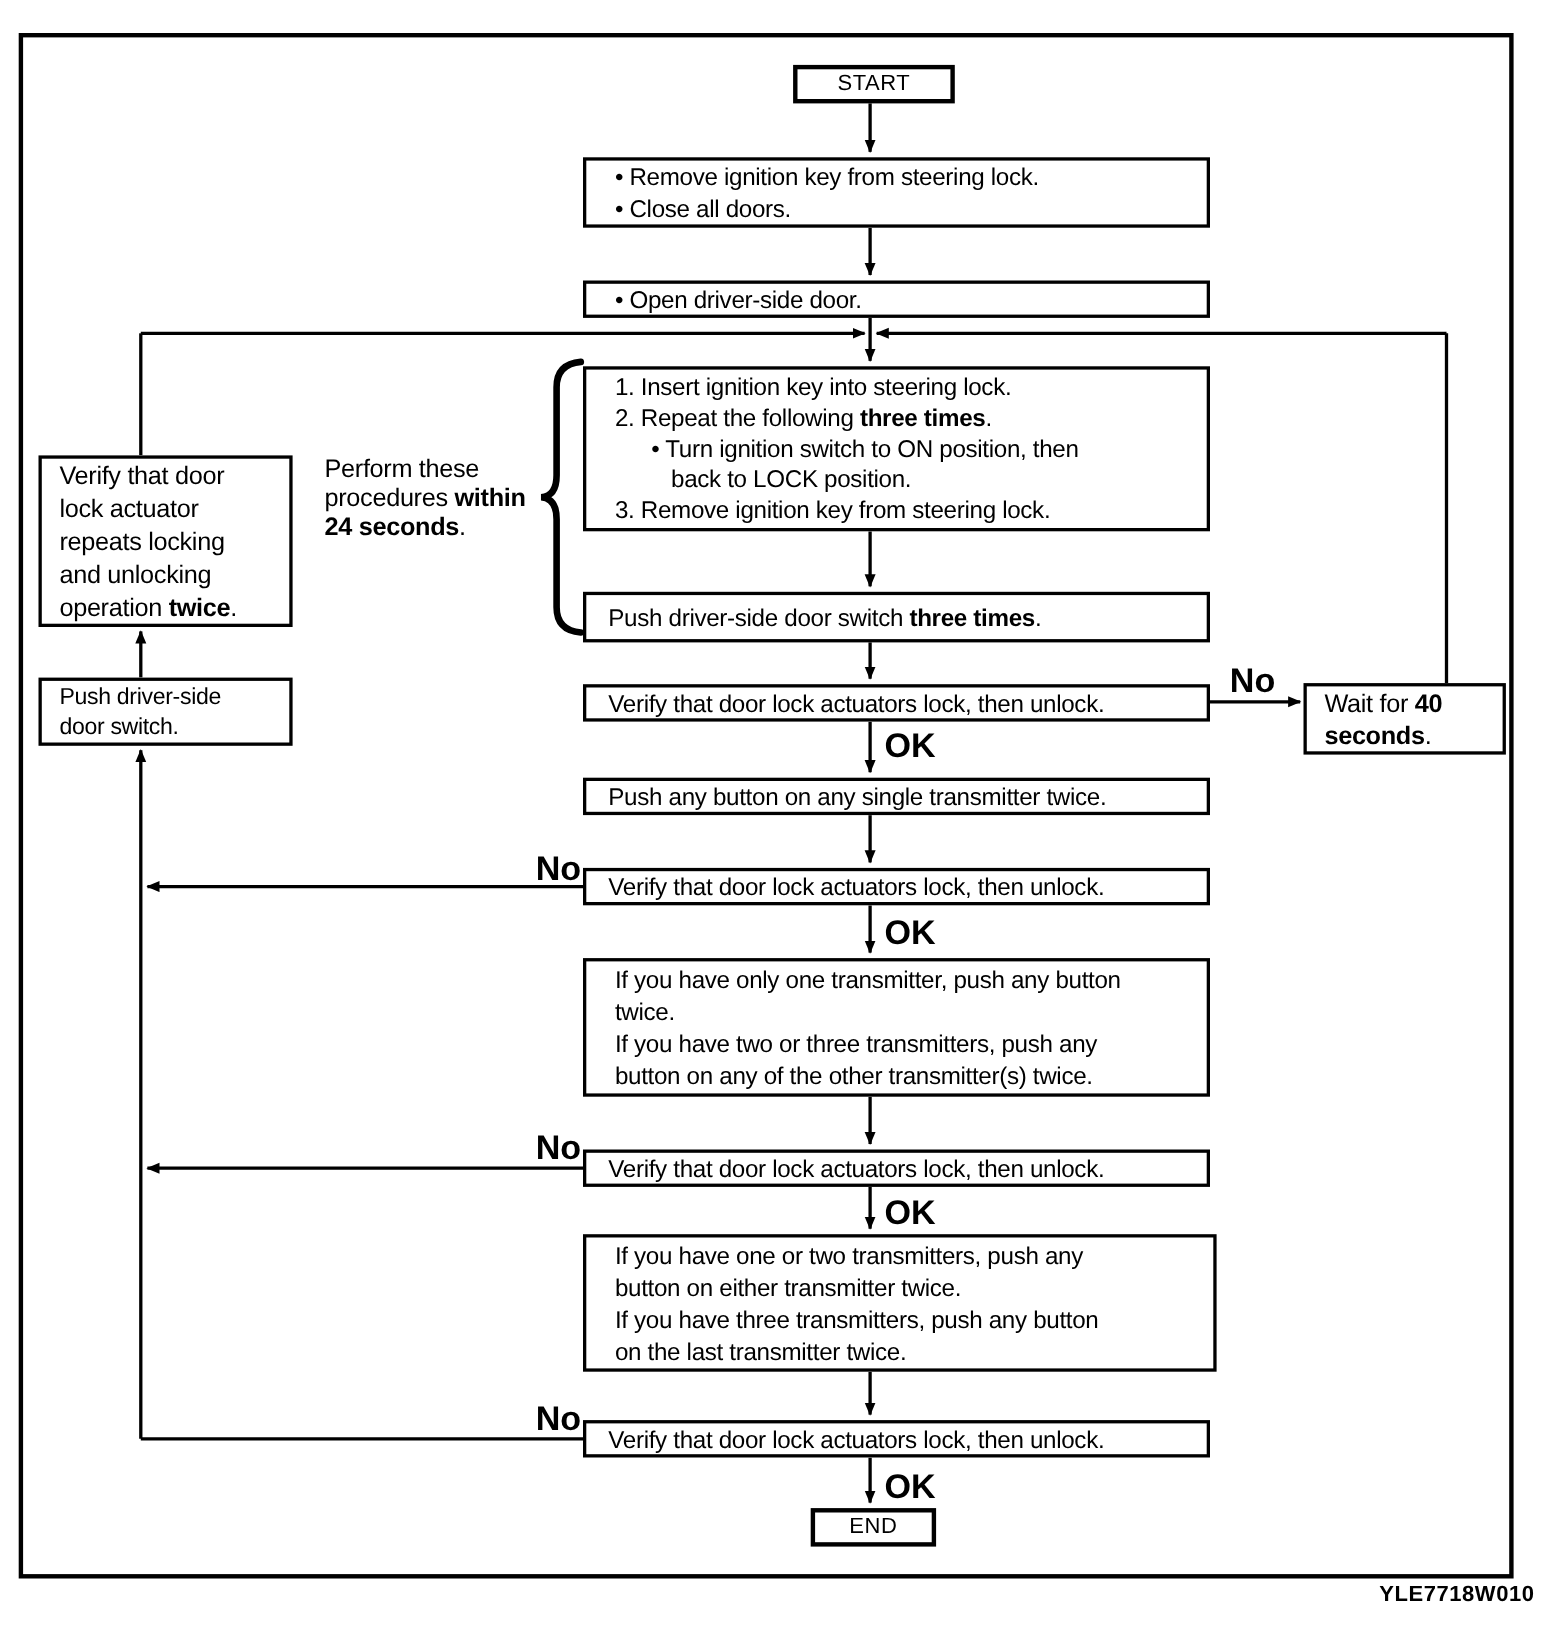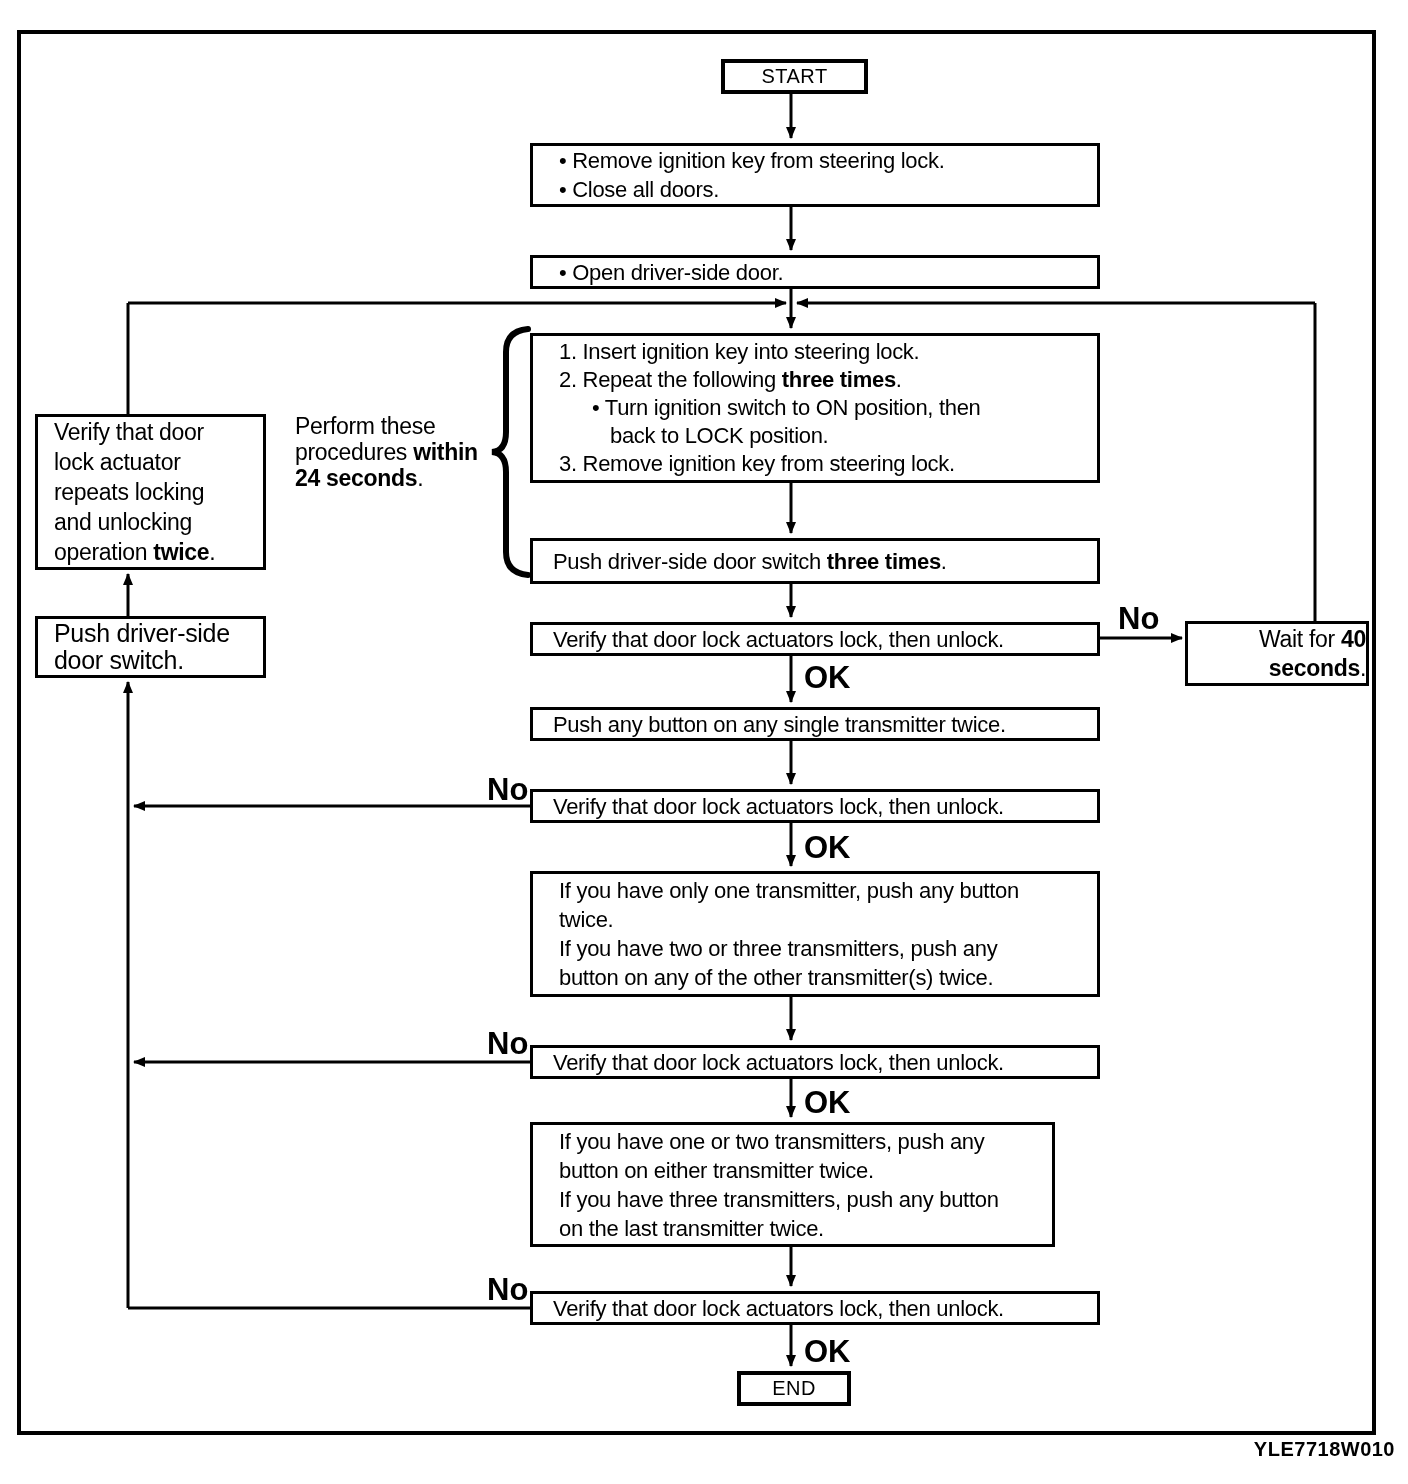--- a/index.html
+++ b/index.html
@@ -128,45 +128,45 @@
       <div class="ln"><span>If you have only one transmitter, push any button</span></div>
       <div class="ln"><span>twice.</span></div>
       <div class="ln"><span>If you have two or three transmitters, push any</span></div>
       <div class="ln"><span>button on any of the other transmitter(s) twice.</span></div>
     </div>
 
   <div class="node pad20" style="left:530px; top:1045px; width:570px; height:34px;">
     <div class="ln">Verify that door lock actuators lock, then unlock.</div>
   </div>
 
-  <div class="node pad26" style="left:530px; top:1122px; width:525px; height:125px;">
+  <div class="node pad26" style="left:530px; top:1122px; width:576px; height:125px;">
       <div class="ln"><span>If you have one or two transmitters, push any</span></div>
       <div class="ln"><span>button on either transmitter twice.</span></div>
       <div class="ln"><span>If you have three transmitters, push any button</span></div>
       <div class="ln"><span>on the last transmitter twice.</span></div>
     </div>
 
   <div class="node pad20" style="left:530px; top:1291px; width:570px; height:34px;">
     <div class="ln">Verify that door lock actuators lock, then unlock.</div>
   </div>
 
   <div class="node pad16" style="left:35px; top:414px; width:231px; height:156px; line-height:30px; font-size:23px;">
       <div class="ln"><span>Verify that door</span></div>
       <div class="ln"><span>lock actuator</span></div>
       <div class="ln"><span>repeats locking</span></div>
       <div class="ln"><span>and unlocking</span></div>
       <div class="ln"><span>operation </span><span class="b">twice</span><span>.</span></div>
     </div>
 
-  <div class="node pad16" style="left:35px; top:616px; width:231px; height:62px; line-height:27px; font-size:25px;">
+  <div class="node pad16" style="left:35px; top:616px; width:231px; height:62px; line-height:27px; font-size:21px;">
       <div class="ln"><span>Push driver-side</span></div>
       <div class="ln"><span>door switch.</span></div>
     </div>
 
-  <div class="node pad16" style="left:1185px; top:621px; width:184px; height:65px; line-height:29px; font-size:23px;align-items:flex-end;">
+  <div class="node pad16" style="left:1185px; top:621px; width:184px; height:65px; line-height:29px; font-size:23px;">
       <div class="ln"><span>Wait for </span><span class="b">40</span></div>
       <div class="ln"><span class="b">seconds</span><span>.</span></div>
     </div>
 
   <div class="note" style="left:295px; top:413px;">
       <div class="ln"><span>Perform these</span></div>
       <div class="ln"><span>procedures </span><span class="b">within</span></div>
       <div class="ln"><span class="b">24 seconds</span><span>.</span></div>
     </div>
 

